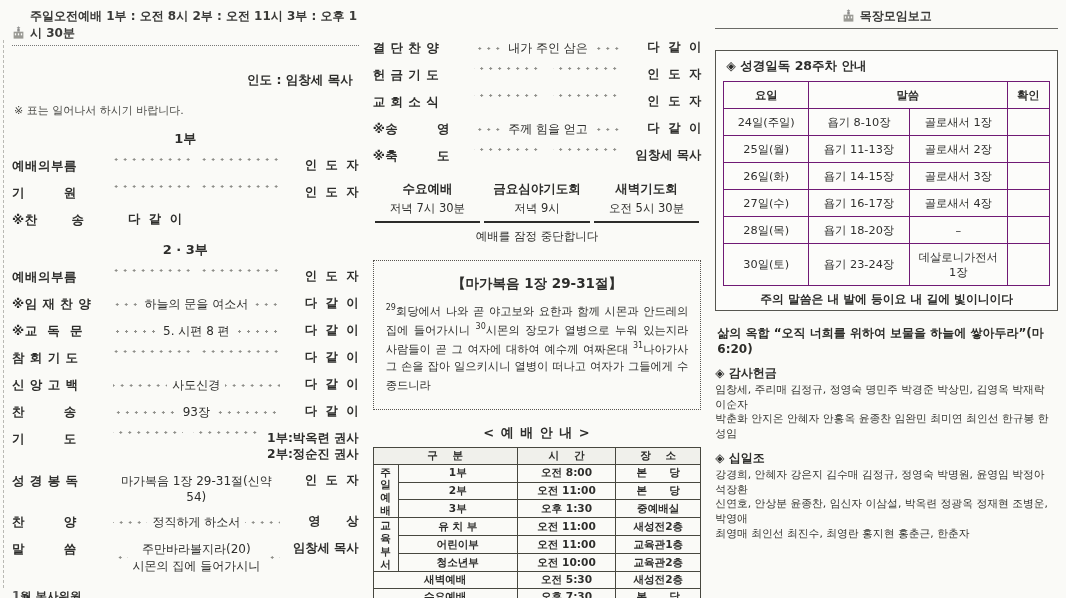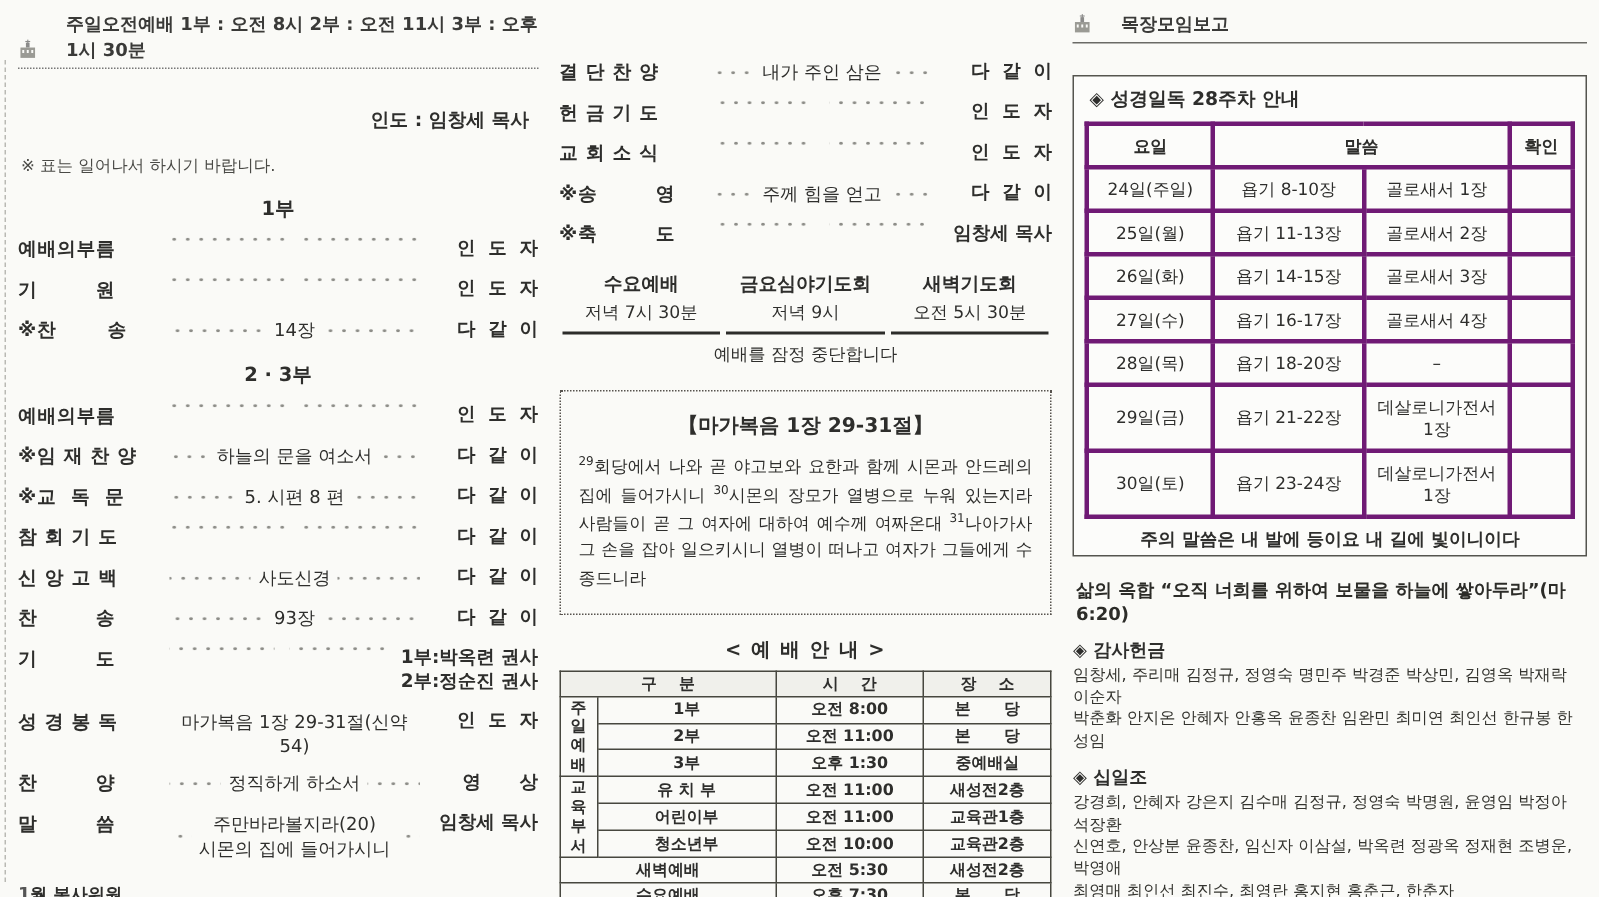--- a/index.html
+++ b/index.html
@@ -11,22 +11,22 @@
     position:relative;
   }
   .fold-line{position:absolute;left:3px;top:40px;bottom:10px;width:0;border-left:1px dashed #b9b9b4;}
   .page{display:flex;gap:14px;padding:8px 8px 0 12px;box-sizing:border-box;height:100%;}
   .col{box-sizing:border-box;position:relative;}
   .col-left{width:348px;}
   .col-mid{width:330px;padding-top:22px;}
   .col-right{width:344px;}
 
   
-  .col-header{display:flex;align-items:flex-end;gap:19px;font-size:12px;font-weight:bold;
-    border-bottom:1px dotted #777;padding-bottom:3px;color:#3a3a38;}
+  .col-header{display:flex;align-items:flex-end;gap:5px;font-size:12px;font-weight:bold;
+    border-bottom:1px dotted #777;padding-bottom:3px;color:#3a3a38;justify-content:center;}
   .col-header.solid{border-bottom:1px solid #6a6a66;}
   .church-icon{flex:0 0 auto;opacity:.75;}
 
   
   .leader-line{text-align:right;font-size:12.5px;font-weight:bold;margin:26px 6px 0 0;}
   .stand-note{font-size:11px;margin:14px 0 0 2px;color:#4a4a46;}
   .sect-title{text-align:center;font-weight:bold;font-size:13px;margin:12px 0 2px;}
   .wrow{display:flex;align-items:flex-start;font-size:12.5px;margin:10px 0;}
   .wlabel{width:96px;white-space:pre-wrap;font-weight:bold;letter-spacing:.5px;}
   .wmid{flex:1;display:flex;align-items:center;min-width:0;}
@@ -57,21 +57,21 @@
   .guide-title{text-align:center;font-weight:bold;font-size:13px;letter-spacing:1px;margin:14px 0 5px;}
   table.guide{width:100%;border-collapse:collapse;font-size:10.6px;}
   table.guide th,table.guide td{border:1px solid #47473f;padding:1px 3px;text-align:center;font-weight:bold;white-space:pre-wrap;}
   table.guide th{font-weight:bold;background:rgba(210,210,200,.25);}
   td.gvert{width:18px;line-height:1.2;padding:1px 4px;}
 
   
   .bible-box{border:1px solid #55554f;margin-top:21px;padding:0 0 0 0;background:rgba(255,255,255,.35);}
   .bible-box-title{font-weight:bold;font-size:12.5px;padding:7px 10px 6px;}
   table.bible{width:calc(100% - 14px);margin:0 7px 0 7px;border-collapse:collapse;font-size:11.3px;}
-  table.bible th,table.bible td{border:3px solid #701a75;padding:5.5px 4px;text-align:center;font-weight:normal;}
+  table.bible th,table.bible td{border:1px solid #701a75;padding:5.5px 4px;text-align:center;font-weight:normal;}
   table.bible th{font-weight:bold;}
   .bible-footer{text-align:center;font-weight:bold;font-size:11.8px;padding:6px 4px 2px;}
   .bible-footer2{text-align:center;font-size:10.5px;padding:0 0 7px;}
 
   .banner{font-weight:bold;font-size:12px;margin:14px 0 4px 2px;color:#2c2c28;}
   .offer-sec{margin-top:9px;}
   .offer-title{font-weight:bold;font-size:12px;}
   .offer-names{font-size:10.8px;line-height:1.35;white-space:pre-line;margin-top:1px;color:#34342f;}
 </style>
 </head>
@@ -118,25 +118,20 @@
           <span class="wmid">
             <span class="dot-leader"></span>
             <span class="wcontent"></span>
             <span class="dot-leader"></span>
           </span>
           <span class="wperf">인  도  자</span>
         </div>
 
         <div class="wrow">
           <span class="wlabel">※찬       송</span>
-          <span class="wmid">
-            <span class="dot-leader"></span>
-            <span class="wcontent">14장</span>
-            <span class="dot-leader"></span>
-          </span>
           <span class="wperf">다  같  이</span>
         </div>
       </div>
 
     <div class="sect-title">2 · 3부</div>
     <div>
 
         <div class="wrow">
           <span class="wlabel">예배의부름</span>
           <span class="wmid">
@@ -439,26 +434,20 @@
               <td></td>
             </tr>
 
             <tr>
               <td>28일(목)</td>
               <td style="width:31%;">욥기 18-20장</td>
               <td style="width:30%;">–</td>
               <td></td>
             </tr>
 
-            <tr>
-              <td>29일(금)</td>
-              <td style="width:31%;">욥기 21-22장</td>
-              <td style="width:30%;">데살로니가전서 1장</td>
-              <td></td>
-            </tr>
 
             <tr>
               <td>30일(토)</td>
               <td style="width:31%;">욥기 23-24장</td>
               <td style="width:30%;">데살로니가전서 1장</td>
               <td></td>
             </tr>
           </tbody>
       </table>
       <div class="bible-footer">주의 말씀은 내 발에 등이요 내 길에 빛이니이다</div>

